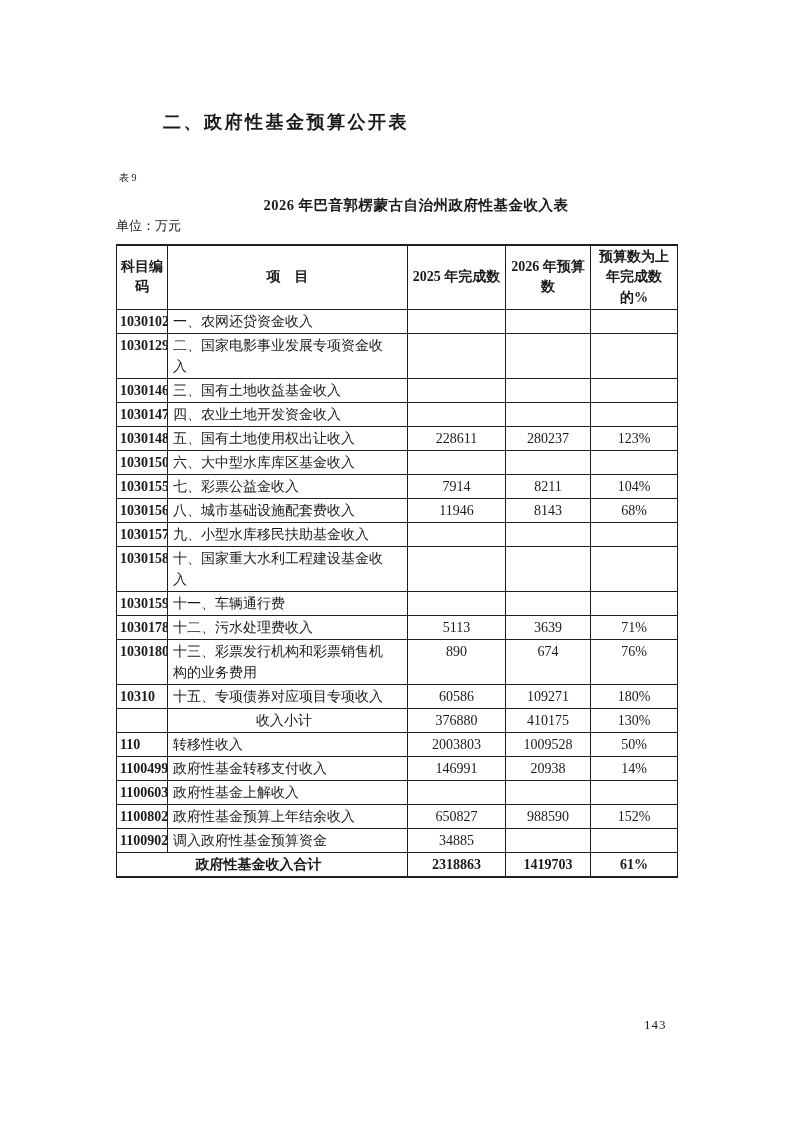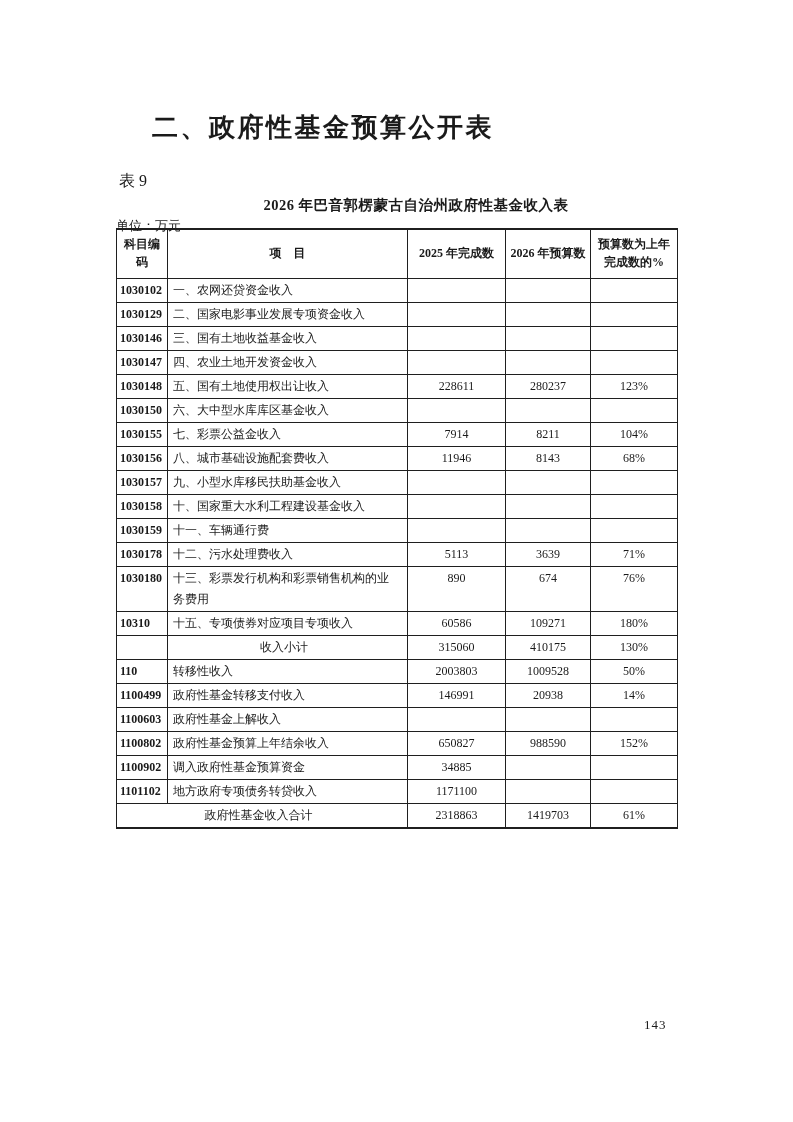--- a/index.html
+++ b/index.html
@@ -5,65 +5,65 @@
   * { margin: 0; padding: 0; box-sizing: border-box; }
   html, body {
     width: 793px; height: 1122px;
     background: #ffffff;
     font-family: "Liberation Serif", "DejaVu Serif", serif;
     color: #1a1a1a;
   }
   body { position: relative; overflow: hidden; }
 
   .heading {
-    position: absolute; left: 152px; top: 110px;
-    font-size: 26px; font-weight: bold; letter-spacing: 2.5px;
+    position: absolute; left: 163px; top: 110px;
+    font-size: 18px; font-weight: bold; letter-spacing: 2.5px;
     white-space: nowrap;
   }
   .table-label {
     position: absolute; left: 119px; top: 171px;
-    font-size: 16px;
+    font-size: 10px;
   }
   .table-title {
     position: absolute; left: 0; top: 196px; width: 793px;
     text-align: center; font-size: 14.5px; font-weight: bold;
     letter-spacing: 0.5px;
     padding-left: 39px;
   }
   .unit-note {
     position: absolute; left: 116px; top: 217px; width: 561px;
     font-size: 13px;
   }
 
   table.budget-table {
-    position: absolute; left: 116px; top: 228px;
+    position: absolute; left: 116px; top: 244px;
     width: 561px;
     border-collapse: collapse; table-layout: fixed;
-    font-size: 12px;
+    font-size: 14px;
     border: 1px solid #1f1f1f;
     border-top: 2.5px solid #1f1f1f;
     border-bottom: 2.5px solid #1f1f1f;
   }
   .budget-table th, .budget-table td {
     border: 1px solid #1f1f1f;
     overflow: hidden;
   }
   .budget-table th {
     font-weight: bold; text-align: center; vertical-align: middle;
     height: 49px; line-height: 1.45; padding: 1px 2px;
   }
   .budget-table td {
     height: 23px; line-height: 21px;
     padding: 1px 4px; vertical-align: top;
   }
   td.code { padding-left: 3px; padding-right: 2px; font-weight: bold; }
   td.item { padding-left: 5px; padding-right: 12px; margin-top: 15px; }
   td.num  { text-align: center; }
   td.center { text-align: center; }
-  tr.total td { font-weight: normal; }
+  tr.total td { font-weight: bold; }
 
   .page-number {
     position: absolute; left: 644px; top: 1017px;
     font-size: 13px; letter-spacing: 1px;
   }
 </style>
 </head>
 <body>
 
 <div class="heading">二、政府性基金预算公开表</div>
@@ -186,21 +186,21 @@
       <tr>
         <td class="code">10310</td>
         <td class="item">十五、专项债券对应项目专项收入</td>
         <td class="num">60586</td>
         <td class="num">109271</td>
         <td class="num">180%</td>
       </tr>
       <tr>
         <td class="code"></td>
         <td class="item center">收入小计</td>
-        <td class="num">315060</td>
+        <td class="num">376880</td>
         <td class="num">410175</td>
         <td class="num">130%</td>
       </tr>
       <tr>
         <td class="code">110</td>
         <td class="item">转移性收入</td>
         <td class="num">2003803</td>
         <td class="num">1009528</td>
         <td class="num">50%</td>
       </tr>
@@ -225,27 +225,20 @@
         <td class="num">988590</td>
         <td class="num">152%</td>
       </tr>
       <tr>
         <td class="code">1100902</td>
         <td class="item">调入政府性基金预算资金</td>
         <td class="num">34885</td>
         <td class="num"></td>
         <td class="num"></td>
       </tr>
-      <tr>
-        <td class="code">1101102</td>
-        <td class="item">地方政府专项债务转贷收入</td>
-        <td class="num">1171100</td>
-        <td class="num"></td>
-        <td class="num"></td>
-      </tr>
       <tr class="total">
         <td class="item center" colspan="2">政府性基金收入合计</td>
         <td class="num">2318863</td>
         <td class="num">1419703</td>
         <td class="num">61%</td>
       </tr>
     </tbody>
 </table>
 
 <div class="page-number">143</div>

